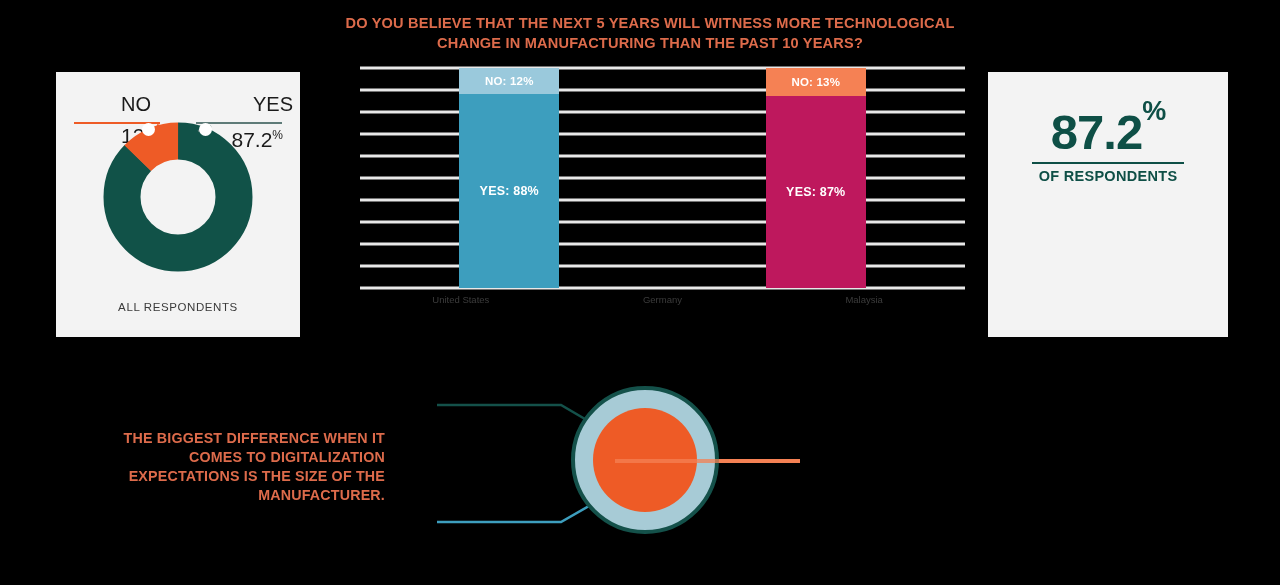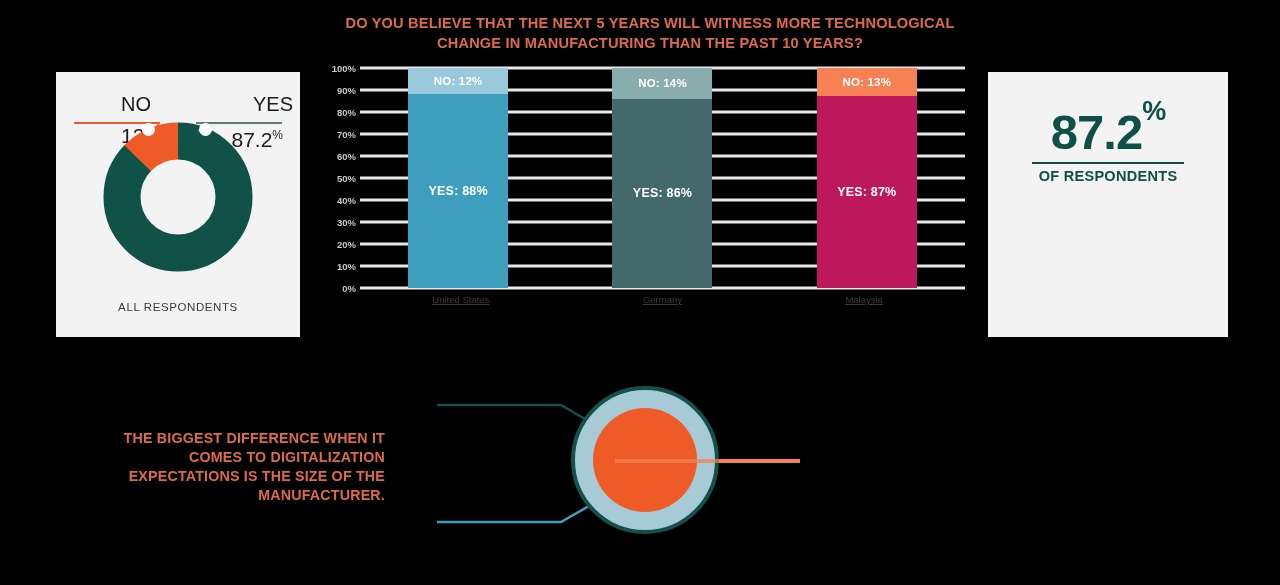--- a/index.html
+++ b/index.html
@@ -175,21 +175,20 @@
     top: 226px;
     display: flex;
     justify-content: space-around;
   }
   .x-label {
     width: 100px;
     text-align: center;
     font-size: 9.5px;
     color: #3C3C3C;
     font-weight: normal;
-    text-decoration: underline;
   }
 
   
   #stat-card {
     left: 988px;
     top: 72px;
     width: 240px;
     height: 265px;
     padding: 26px 16px 10px;
     text-align: center;
@@ -280,57 +279,40 @@
     <svg width="150" height="150" viewBox="0 0 150 150">
       <circle id="donut-yes-arc" cx="75" cy="75" r="56" fill="none" stroke-width="37" stroke="#115248" stroke-dasharray="306.82050492019357 351.85837720205683" transform="rotate(-90 75 75)"></circle>
       <circle id="donut-no-arc" cx="75" cy="75" r="56" fill="none" stroke-width="37" stroke="#EE5B26" stroke-dasharray="45.03787228186327 351.85837720205683" transform="rotate(223.92000000000002 75 75)"></circle>
     </svg>
   </div>
 
   <div class="donut-caption">ALL RESPONDENTS</div>
 </div>
 
 <div id="chart">
-  <div class="y-labels" id="y-labels">
-      <div class="y-label" style="top: 0px; color: rgb(201, 201, 201);">100%</div>
-      <div class="y-label" style="top: 22px; color: rgb(201, 201, 201);">90%</div>
-      <div class="y-label" style="top: 44px; color: rgb(201, 201, 201);">80%</div>
-      <div class="y-label" style="top: 66px; color: rgb(201, 201, 201);">70%</div>
-      <div class="y-label" style="top: 88px; color: rgb(201, 201, 201);">60%</div>
-      <div class="y-label" style="top: 110px; color: rgb(201, 201, 201);">50%</div>
-      <div class="y-label" style="top: 132px; color: rgb(201, 201, 201);">40%</div>
-      <div class="y-label" style="top: 154px; color: rgb(201, 201, 201);">30%</div>
-      <div class="y-label" style="top: 176px; color: rgb(201, 201, 201);">20%</div>
-      <div class="y-label" style="top: 198px; color: rgb(201, 201, 201);">10%</div>
-      <div class="y-label" style="top: 220px; color: rgb(201, 201, 201);">0%</div>
-    </div>
   <div class="plot">
     <div id="gridlines">
         <div class="gridline" style="top: 0px; background: rgb(232, 232, 232);"></div>
         <div class="gridline" style="top: 22px; background: rgb(232, 232, 232);"></div>
         <div class="gridline" style="top: 44px; background: rgb(232, 232, 232);"></div>
         <div class="gridline" style="top: 66px; background: rgb(232, 232, 232);"></div>
         <div class="gridline" style="top: 88px; background: rgb(232, 232, 232);"></div>
         <div class="gridline" style="top: 110px; background: rgb(232, 232, 232);"></div>
         <div class="gridline" style="top: 132px; background: rgb(232, 232, 232);"></div>
         <div class="gridline" style="top: 154px; background: rgb(232, 232, 232);"></div>
         <div class="gridline" style="top: 176px; background: rgb(232, 232, 232);"></div>
         <div class="gridline" style="top: 198px; background: rgb(232, 232, 232);"></div>
         <div class="gridline" style="top: 220px; background: rgb(232, 232, 232);"></div>
       </div>
     <div class="bars" id="bars">
         <div class="bar-col">
           <div class="seg no" style="height: 26.4px; background: rgb(154, 201, 220);">NO: 12%</div>
           <div class="seg yes" style="height: 193.6px; background: rgb(61, 158, 190);">YES: 88%</div>
         </div>
         <div class="bar-col">
-          <div class="seg no" style="height: 30.8px; background: rgb(137, 173, 173);">NO: 14%</div>
-          <div class="seg yes" style="height: 189.2px; background: rgb(68, 105, 107);">YES: 86%</div>
-        </div>
-        <div class="bar-col">
           <div class="seg no" style="height: 28.6px; background: rgb(245, 129, 84); text-align: center;">NO: 13%</div>
           <div class="seg yes" style="height: 197px; background: #be185d;">YES: 87%</div>
         </div>
       </div>
   </div>
   <div class="x-labels" id="x-labels">
       <div class="x-label">United States</div>
       <div class="x-label">Germany</div>
       <div class="x-label">Malaysia</div>
     </div>

